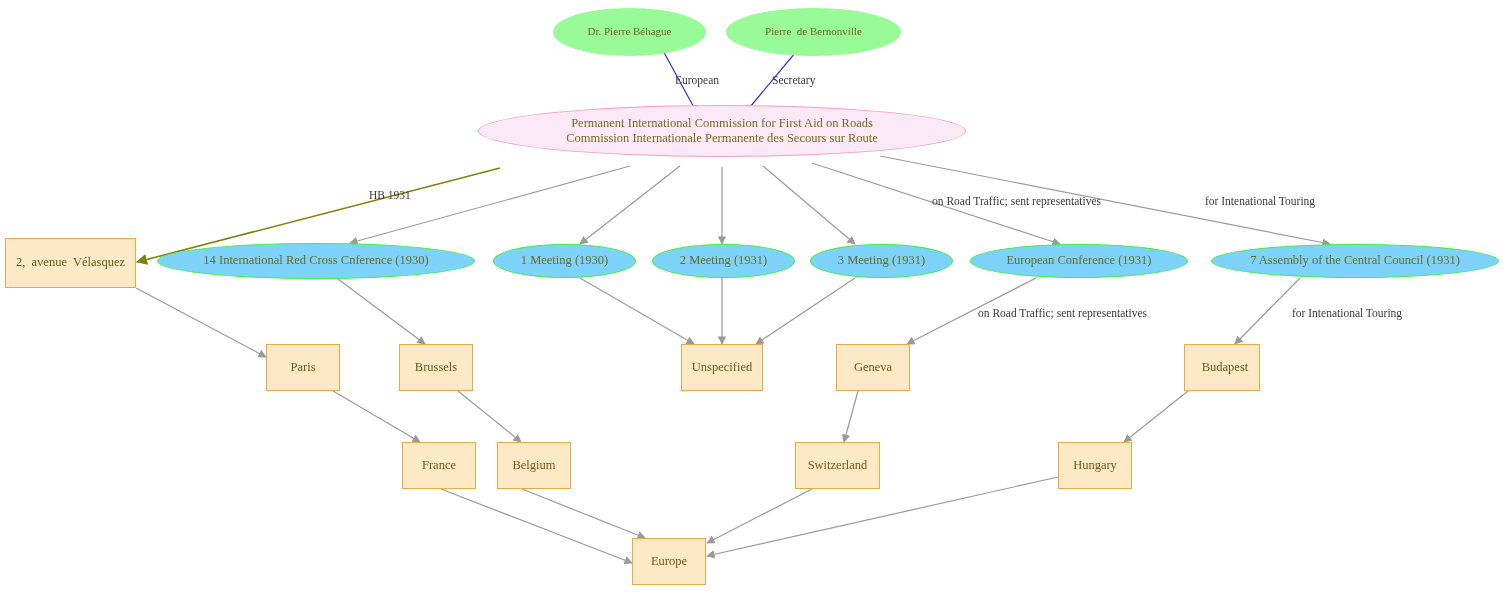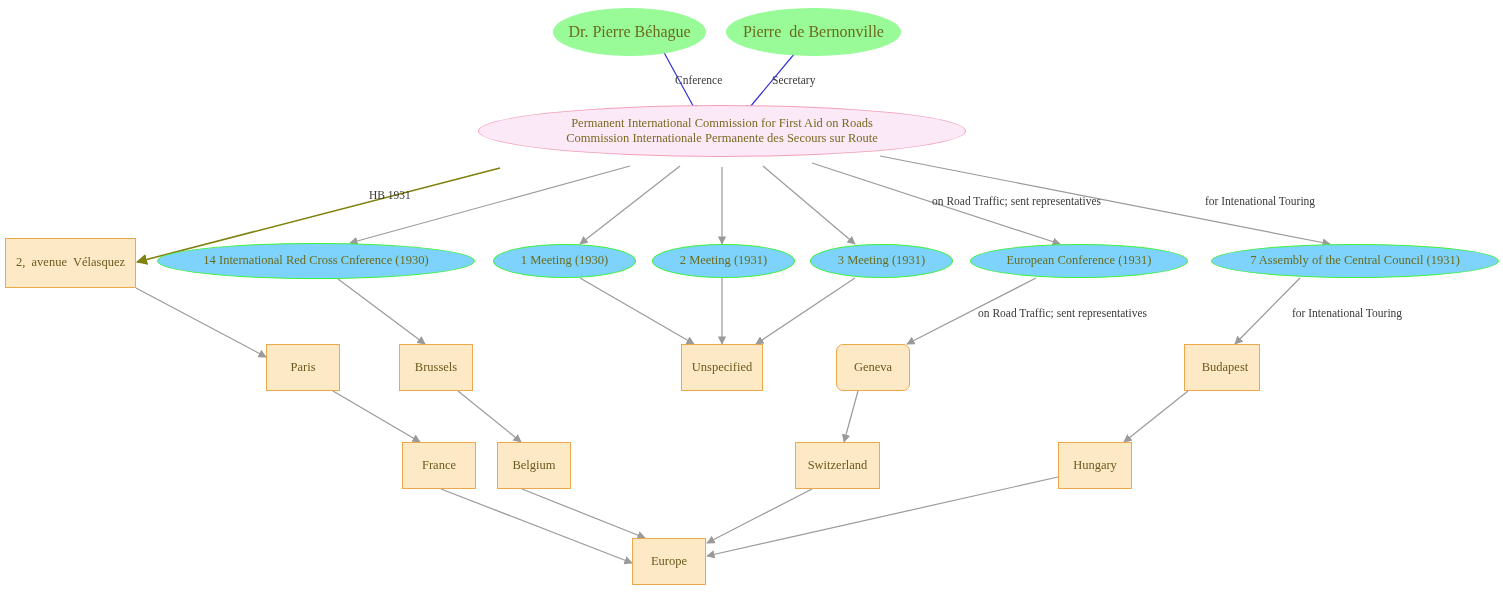--- a/index.html
+++ b/index.html
@@ -34,21 +34,21 @@
     justify-content: center;
     text-align: center;
     line-height: 1.22;
     white-space: pre;
   }
   .node.person {
     border-radius: 50%;
     background: #98fb98;
     border: 1px solid #98fb98;
     color: #6b6b1e;
-    font-size: 16px;
+    font-size: 11px;
   }
   .node.org {
     border-radius: 50%;
     background: #fce9f7;
     border: 1px solid #f2a0b8;
     color: #7a6a22;
     font-size: 12.5px;
   }
   .node.event {
     border-radius: 50%;
@@ -122,30 +122,30 @@
       <div class="node place" style="left: 5px; top: 238px; width: 131px; height: 50px;">2,  avenue  Vélasquez</div>
       <div class="node event" style="left: 157px; top: 243px; width: 318px; height: 36px;">14 International Red Cross Cnference (1930)</div>
       <div class="node event" style="left: 493px; top: 244px; width: 143px; height: 34px;">1 Meeting (1930)</div>
       <div class="node event" style="left: 652px; top: 244px; width: 143px; height: 34px;">2 Meeting (1931)</div>
       <div class="node event" style="left: 810px; top: 244px; width: 143px; height: 34px;">3 Meeting (1931)</div>
       <div class="node event" style="left: 970px; top: 244px; width: 218px; height: 34px;">European Conference (1931)</div>
       <div class="node event" style="left: 1211px; top: 244px; width: 288px; height: 34px;">7 Assembly of the Central Council (1931)</div>
       <div class="node place" style="left: 266px; top: 344px; width: 74px; height: 47px; text-align: center;">Paris</div>
       <div class="node place" style="left: 399px; top: 344px; width: 74px; height: 47px;">Brussels</div>
       <div class="node place" style="left: 681px; top: 344px; width: 82px; height: 47px;">Unspecified</div>
-      <div class="node place" style="left: 836px; top: 344px; width: 74px; height: 47px; border-radius: 7px;">Geneva</div>
+      <div class="node place" style="left: 836px; top: 344px; width: 74px; height: 47px;">Geneva</div>
       <div class="node place" style="left: 1184px; top: 344px; width: 76px; height: 47px; padding-left: 6px;">Budapest</div>
       <div class="node place" style="left: 402px; top: 442px; width: 74px; height: 47px;">France</div>
       <div class="node place" style="left: 497px; top: 442px; width: 74px; height: 47px;">Belgium</div>
       <div class="node place" style="left: 795px; top: 442px; width: 85px; height: 47px;">Switzerland</div>
       <div class="node place" style="left: 1058px; top: 442px; width: 74px; height: 47px;">Hungary</div>
       <div class="node place" style="left: 632px; top: 538px; width: 74px; height: 47px;">Europe</div>
     </div>
   <div id="label-layer">
-      <div class="edge-label" style="left: 675px; top: 74px;">Cnference</div>
+      <div class="edge-label" style="left: 675px; top: 74px;">European</div>
       <div class="edge-label" style="left: 772px; top: 74px;">Secretary</div>
       <div class="edge-label" style="left: 369px; top: 189px;">HB 1931</div>
       <div class="edge-label" style="left: 932px; top: 195px;">on Road Traffic; sent representatives</div>
       <div class="edge-label" style="left: 1205px; top: 195px;">for Intenational Touring</div>
       <div class="edge-label" style="left: 978px; top: 307px;">on Road Traffic; sent representatives</div>
       <div class="edge-label" style="left: 1292px; top: 307px;">for Intenational Touring</div>
     </div>
 </div>
 
 </body></html>

